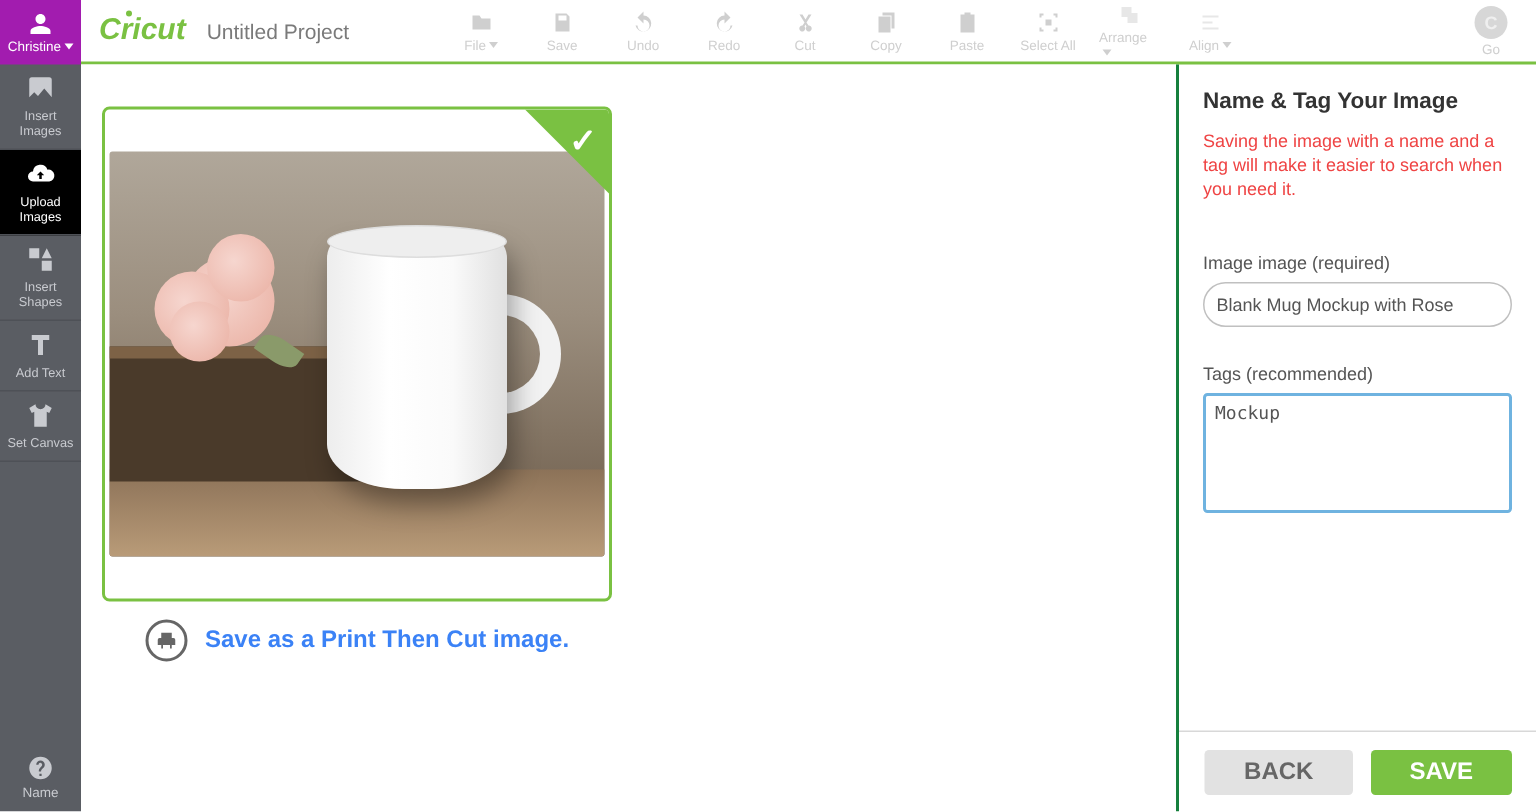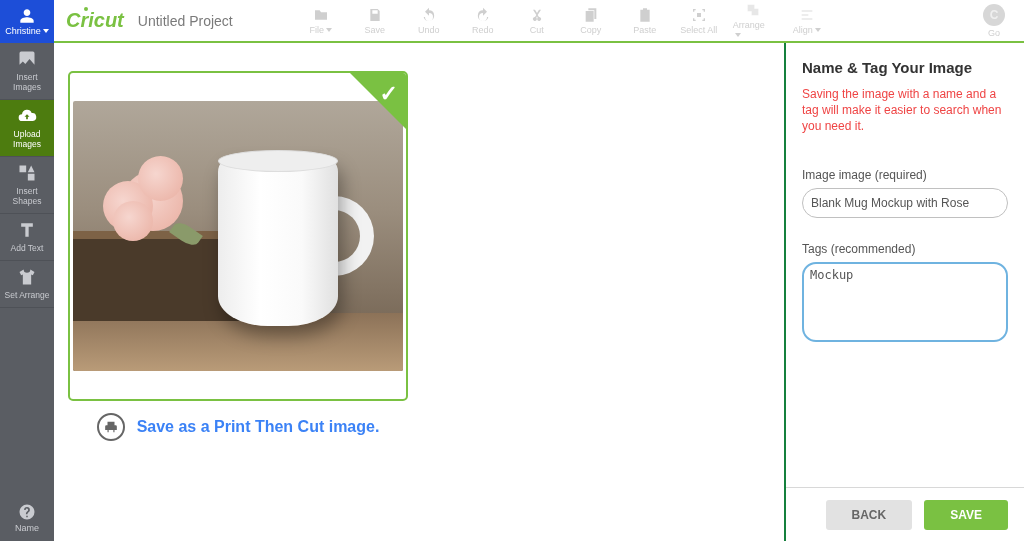--- a/index.html
+++ b/index.html
@@ -1,28 +1,28 @@
 <!DOCTYPE html>
 <html><head>
 <meta charset="utf-8">
 <style>
   * { box-sizing: border-box; margin: 0; padding: 0; }
   html, body { width: 1024px; height: 541px; font-family: Arial, Helvetica, sans-serif; overflow: hidden; background: #fff; }
   .app { display: flex; width: 100%; height: 100%; }
 
   
   .sidebar { width: 54px; background: #5a5d63; display: flex; flex-direction: column; align-items: center; }
-  .sb-user { width: 100%; height: 43px; background: #1d4ed8; display: flex; flex-direction: column; align-items: center; justify-content: center; color: #fff; cursor: pointer; }
+  .sb-user { width: 100%; height: 43px; background: #a21caf; display: flex; flex-direction: column; align-items: center; justify-content: center; color: #fff; cursor: pointer; }
   .sb-user svg { width: 16px; height: 16px; fill: #fff; }
   .sb-user-name { font-size: 9px; margin-top: 2px; display: flex; align-items: center; gap: 2px; }
   .sb-user-name::after { content:""; border-left:3px solid transparent; border-right:3px solid transparent; border-top:4px solid #fff; }
 
   .sb-item { width: 100%; display: flex; flex-direction: column; align-items: center; justify-content: center; color: #c9cbd0; font-size: 8.5px; text-align: center; padding: 6px 0 7px; cursor: pointer; border-bottom: 1px solid #4e5157; }
   .sb-item svg { width: 20px; height: 20px; fill: #c9cbd0; margin-bottom: 3px; }
-  .sb-item.active { background: #4d7c0f; color: #fff; }
+  .sb-item.active { background: #000000; color: #fff; }
   .sb-item.active svg { fill: #fff; }
   .sb-spacer { flex: 1; }
   .sb-help { width: 100%; display: flex; flex-direction: column; align-items: center; color: #c9cbd0; font-size: 9px; padding-bottom: 8px; cursor: pointer; }
   .sb-help svg { width: 18px; height: 18px; fill: #c9cbd0; margin-bottom: 2px; }
 
   
   .main { flex: 1; display: flex; flex-direction: column; }
 
   
   .topbar { height: 43px; display: flex; align-items: center; border-bottom: 2px solid #7ac142; padding: 0 10px 0 12px; gap: 14px; }
@@ -68,24 +68,24 @@
   .cap-icon { width:28px; height:28px; border:2px solid #666; border-radius:50%; display:flex; align-items:center; justify-content:center; }
   .cap-icon svg { width:14px; height:14px; fill:#666; }
   .cap-text { font-size:16px; font-weight:700; color:#3b82f6; }
 
   
   .panel { width: 240px; border-left:2px solid #15803d; padding: 16px 16px 0 16px; display:flex; flex-direction:column; position:relative; }
   .panel h2 { font-size: 15px; font-weight: 600; color:#333; margin-bottom: 10px; }
   .panel .hint { font-size: 12px; color:#ef4444; line-height:1.35; margin-bottom: 33px; }
   .field-label { font-size:12px; color:#555; margin-bottom:6px; }
   .text-input { width:100%; height:30px; border:1px solid #c0c0c0; border-radius:15px; font-size:12px; padding:0 8px; color:#555; margin-bottom: 24px; }
-  .tags-box { width:100%; height:80px; border:2px solid #6fb3e0; border-radius:14px; font-size:12px; padding:4px 6px; color:#555; resize:none; outline:none; }
+  .tags-box { width:100%; height:80px; border:2px solid #6fb3e0; border-radius:3px; font-size:12px; padding:4px 6px; color:#555; resize:none; outline:none; }
   .panel-spacer { flex:1; }
   .panel-footer { height:54px; display:flex; align-items:center; justify-content:flex-end; gap:12px; border-top:1px solid #d8d8d8; margin: 0 -16px; padding: 0 16px; }
-  .btn { height:30px; padding: 0 26px; border:none; border-radius:3px; font-size:12px; font-weight:600; cursor:pointer; }
+  .btn { height:30px; padding: 0 26px; border:none; border-radius:3px; font-size:16px; font-weight:600; cursor:pointer; }
   .btn-back { background:#e2e2e2; color:#666; }
   .btn-save { background:#7ac142; color:#fff; }
 </style>
 </head>
 <body>
 
 <div class="app">
 
   <div class="sidebar">
     <div class="sb-user">
@@ -118,21 +118,21 @@
     <div class="sb-item">
       <svg viewBox="0 0 24 24">
           <path d="M5 4h14v4h-5v12h-4V8H5z"></path>
         </svg>
       <span>Add Text</span>
     </div>
     <div class="sb-item">
       <svg viewBox="0 0 24 24">
           <path d="M16 3l5 3-2 4-2-1v12H7V9l-2 1-2-4 5-3a4 4 0 0 0 8 0z"></path>
         </svg>
-      <span>Set Arrange</span>
+      <span>Set Canvas</span>
     </div>
     <div class="sb-spacer"></div>
     <div class="sb-help">
       <svg viewBox="0 0 24 24">
           <path d="M12 2a10 10 0 1 0 0 20 10 10 0 0 0 0-20zm1 17h-2v-2h2v2zm1.6-7.2l-.9.9c-.7.7-1.2 1.3-1.2 2.3h-2v-.5c0-1.1.5-2 1.2-2.7l1.2-1.3c.4-.3.6-.8.6-1.3A1.8 1.8 0 0 0 12 7.4a1.8 1.8 0 0 0-1.8 1.8H8.2A3.8 3.8 0 0 1 12 5.4a3.8 3.8 0 0 1 3.8 3.8c0 .9-.3 1.7-.9 2.3z"></path>
         </svg>
       <span>Name</span>
     </div>
   </div>
 

